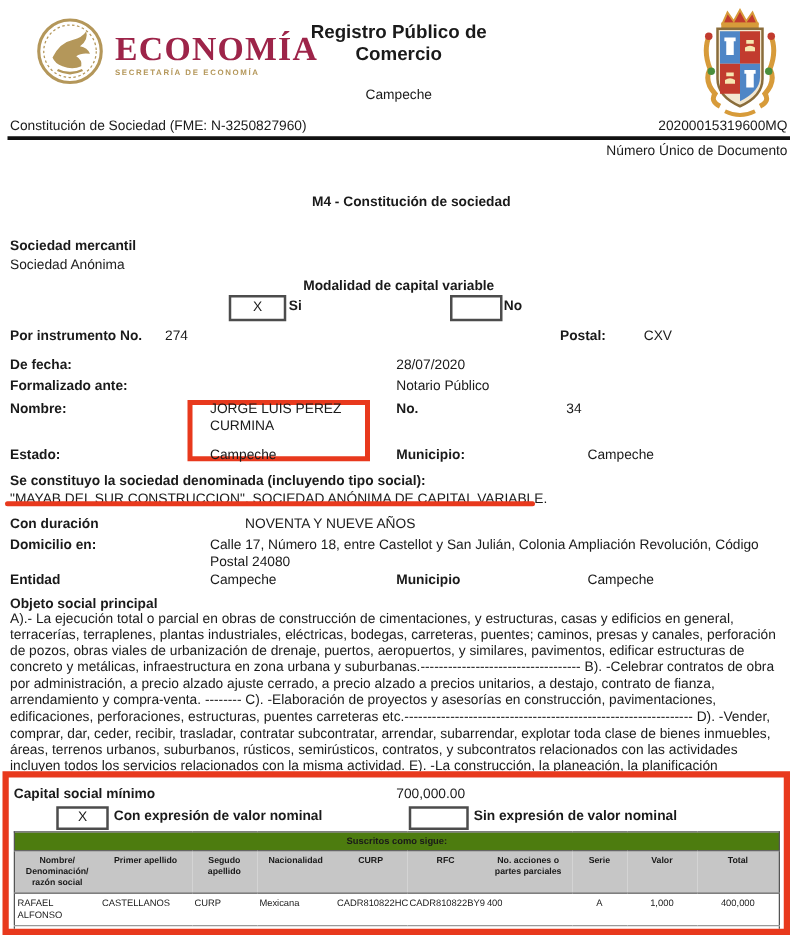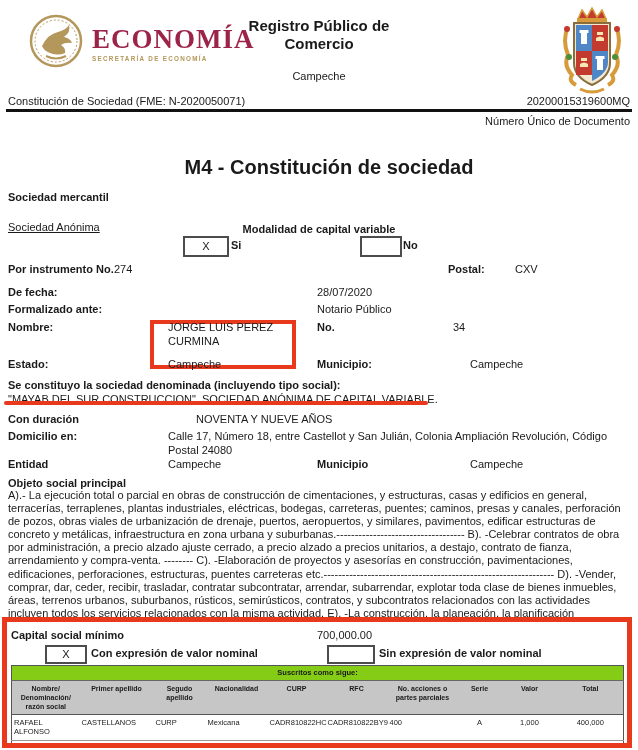--- a/index.html
+++ b/index.html
@@ -11,33 +11,33 @@
   .center{left:0;right:0;text-align:center;}
   
   .brand{font-family:"Liberation Serif",serif;font-weight:bold;color:#9d2449;font-size:27px;letter-spacing:1px;line-height:28px;}
   .brand-sub{color:#b4975a;font-size:6.3px;font-weight:bold;letter-spacing:1.3px;margin-top:2px;}
   .rpc-title{top:17px;font-size:15px;line-height:18px;font-weight:bold;}
   .state{top:70px;font-size:11px;}
   .docrow{top:95px;left:8px;right:8px;font-size:11px;display:flex;justify-content:space-between;}
   .thickline{top:109px;left:6px;right:6px;height:3px;background:#111;}
   .nud{top:115px;right:8px;font-size:11px;}
   
-  .m4title{top:156px;font-size:20px;font-weight:bold;padding-left:20px;}
+  .m4title{top:156px;font-size:11px;font-weight:bold;padding-left:20px;}
   .row{position:absolute;left:8px;right:8px;font-size:11px;line-height:14px;}
   .row>span{position:absolute;white-space:nowrap;top:0;}
   .chk{position:absolute;border:2px solid #4c4c4c;text-align:center;font-size:11px;line-height:17px;background:#fff;}
   .para{top:489px;left:8px;width:624px;font-size:11px;line-height:13.1px;text-align:left;max-height:170px;overflow:hidden;}
   .redline{top:401px;left:4px;width:424px;height:4px;background:#e8391d;border-radius:2px;}
   .namebox{left:142px;top:-6px;width:138px;height:41px;border:4px solid #e8391d;}
   
   .capbox{left:2px;top:617px;width:630px;height:131px;border:5px solid #e8391d;background:#fff;box-sizing:border-box;}
   .capbox .inner{position:absolute;left:0;top:0;right:0;bottom:0;overflow:hidden;}
   
   .stable{position:absolute;left:4px;top:43px;width:612px;border:1px solid #555;border-collapse:collapse;table-layout:fixed;}
-  .stable .titlebar{background:#84cc16;font-size:7.5px;font-weight:bold;text-align:center;
+  .stable .titlebar{background:#4d7c0f;font-size:7.5px;font-weight:bold;text-align:center;
                     border-bottom:1px solid #666;padding:2px 0;}
   .stable th{background:#c6c6c6;font-size:7px;line-height:9px;font-weight:bold;text-align:center;
              vertical-align:top;padding:3px 1px;border-bottom:1px solid #555;}
   .stable td{font-size:7.5px;line-height:9.5px;vertical-align:top;padding:3px 2px;}
   .stable tr.r1 td{border-bottom:1px solid #999;}
   .stable td.c-serie{text-align:center;}
   .stable td.c-num{text-align:center;}
 </style>
 </head>
 <body>
@@ -98,42 +98,42 @@
         </g>
       <g fill="#f6e6b0">
           <rect x="21" y="53" width="6" height="3"></rect>
           <path d="M20 59 Q24 56 28 59 L28 62 L20 62 Z"></path>
         </g>
       <path d="M20 84 Q32 90 44 84" stroke="#d79b3a" stroke-width="3" fill="none"></path>
     </svg>
   </span>
 
   <div class="abs docrow">
-    <span>Constitución de Sociedad (FME: N-2020050071)</span>
+    <span>Constitución de Sociedad (FME: N-3250827960)</span>
     <span>20200015319600MQ</span>
   </div>
   <div class="abs thickline"></div>
   <div class="abs nud">Número Único de Documento</div>
 
   <div class="abs center m4title">M4 - Constitución de sociedad</div>
 
   <div class="row b" style="top:190px;">Sociedad mercantil</div>
-  <div class="row" style="top:220px;text-decoration:underline;">Sociedad Anónima</div>
+  <div class="row" style="top:205px;">Sociedad Anónima</div>
   <div class="row b" style="top:222px;text-align:center;">Modalidad de capital variable</div>
 
   <div class="row" style="top:236px;height:22px;">
     <span class="chk" style="left:175px;width:42px;height:17px;">X</span>
     <span class="b" style="left:223px;top:2px;text-align:right;">Si</span>
     <span class="chk" style="left:352px;width:38px;height:17px;"></span>
     <span class="b" style="left:395px;top:2px;">No</span>
   </div>
 
   <div class="row" style="top:262px;">
     <span class="b" style="left:0;">Por instrumento No.</span>
-    <span style="left:106px;">274</span>
+    <span style="left:124px;">274</span>
     <span class="b" style="left:440px;">Postal:</span>
     <span style="left:507px;">CXV</span>
   </div>
 
   <div class="row" style="top:285px;">
     <span class="b" style="left:0;">De fecha:</span>
     <span style="left:309px;">28/07/2020</span>
   </div>
 
   <div class="row" style="top:302px;">

